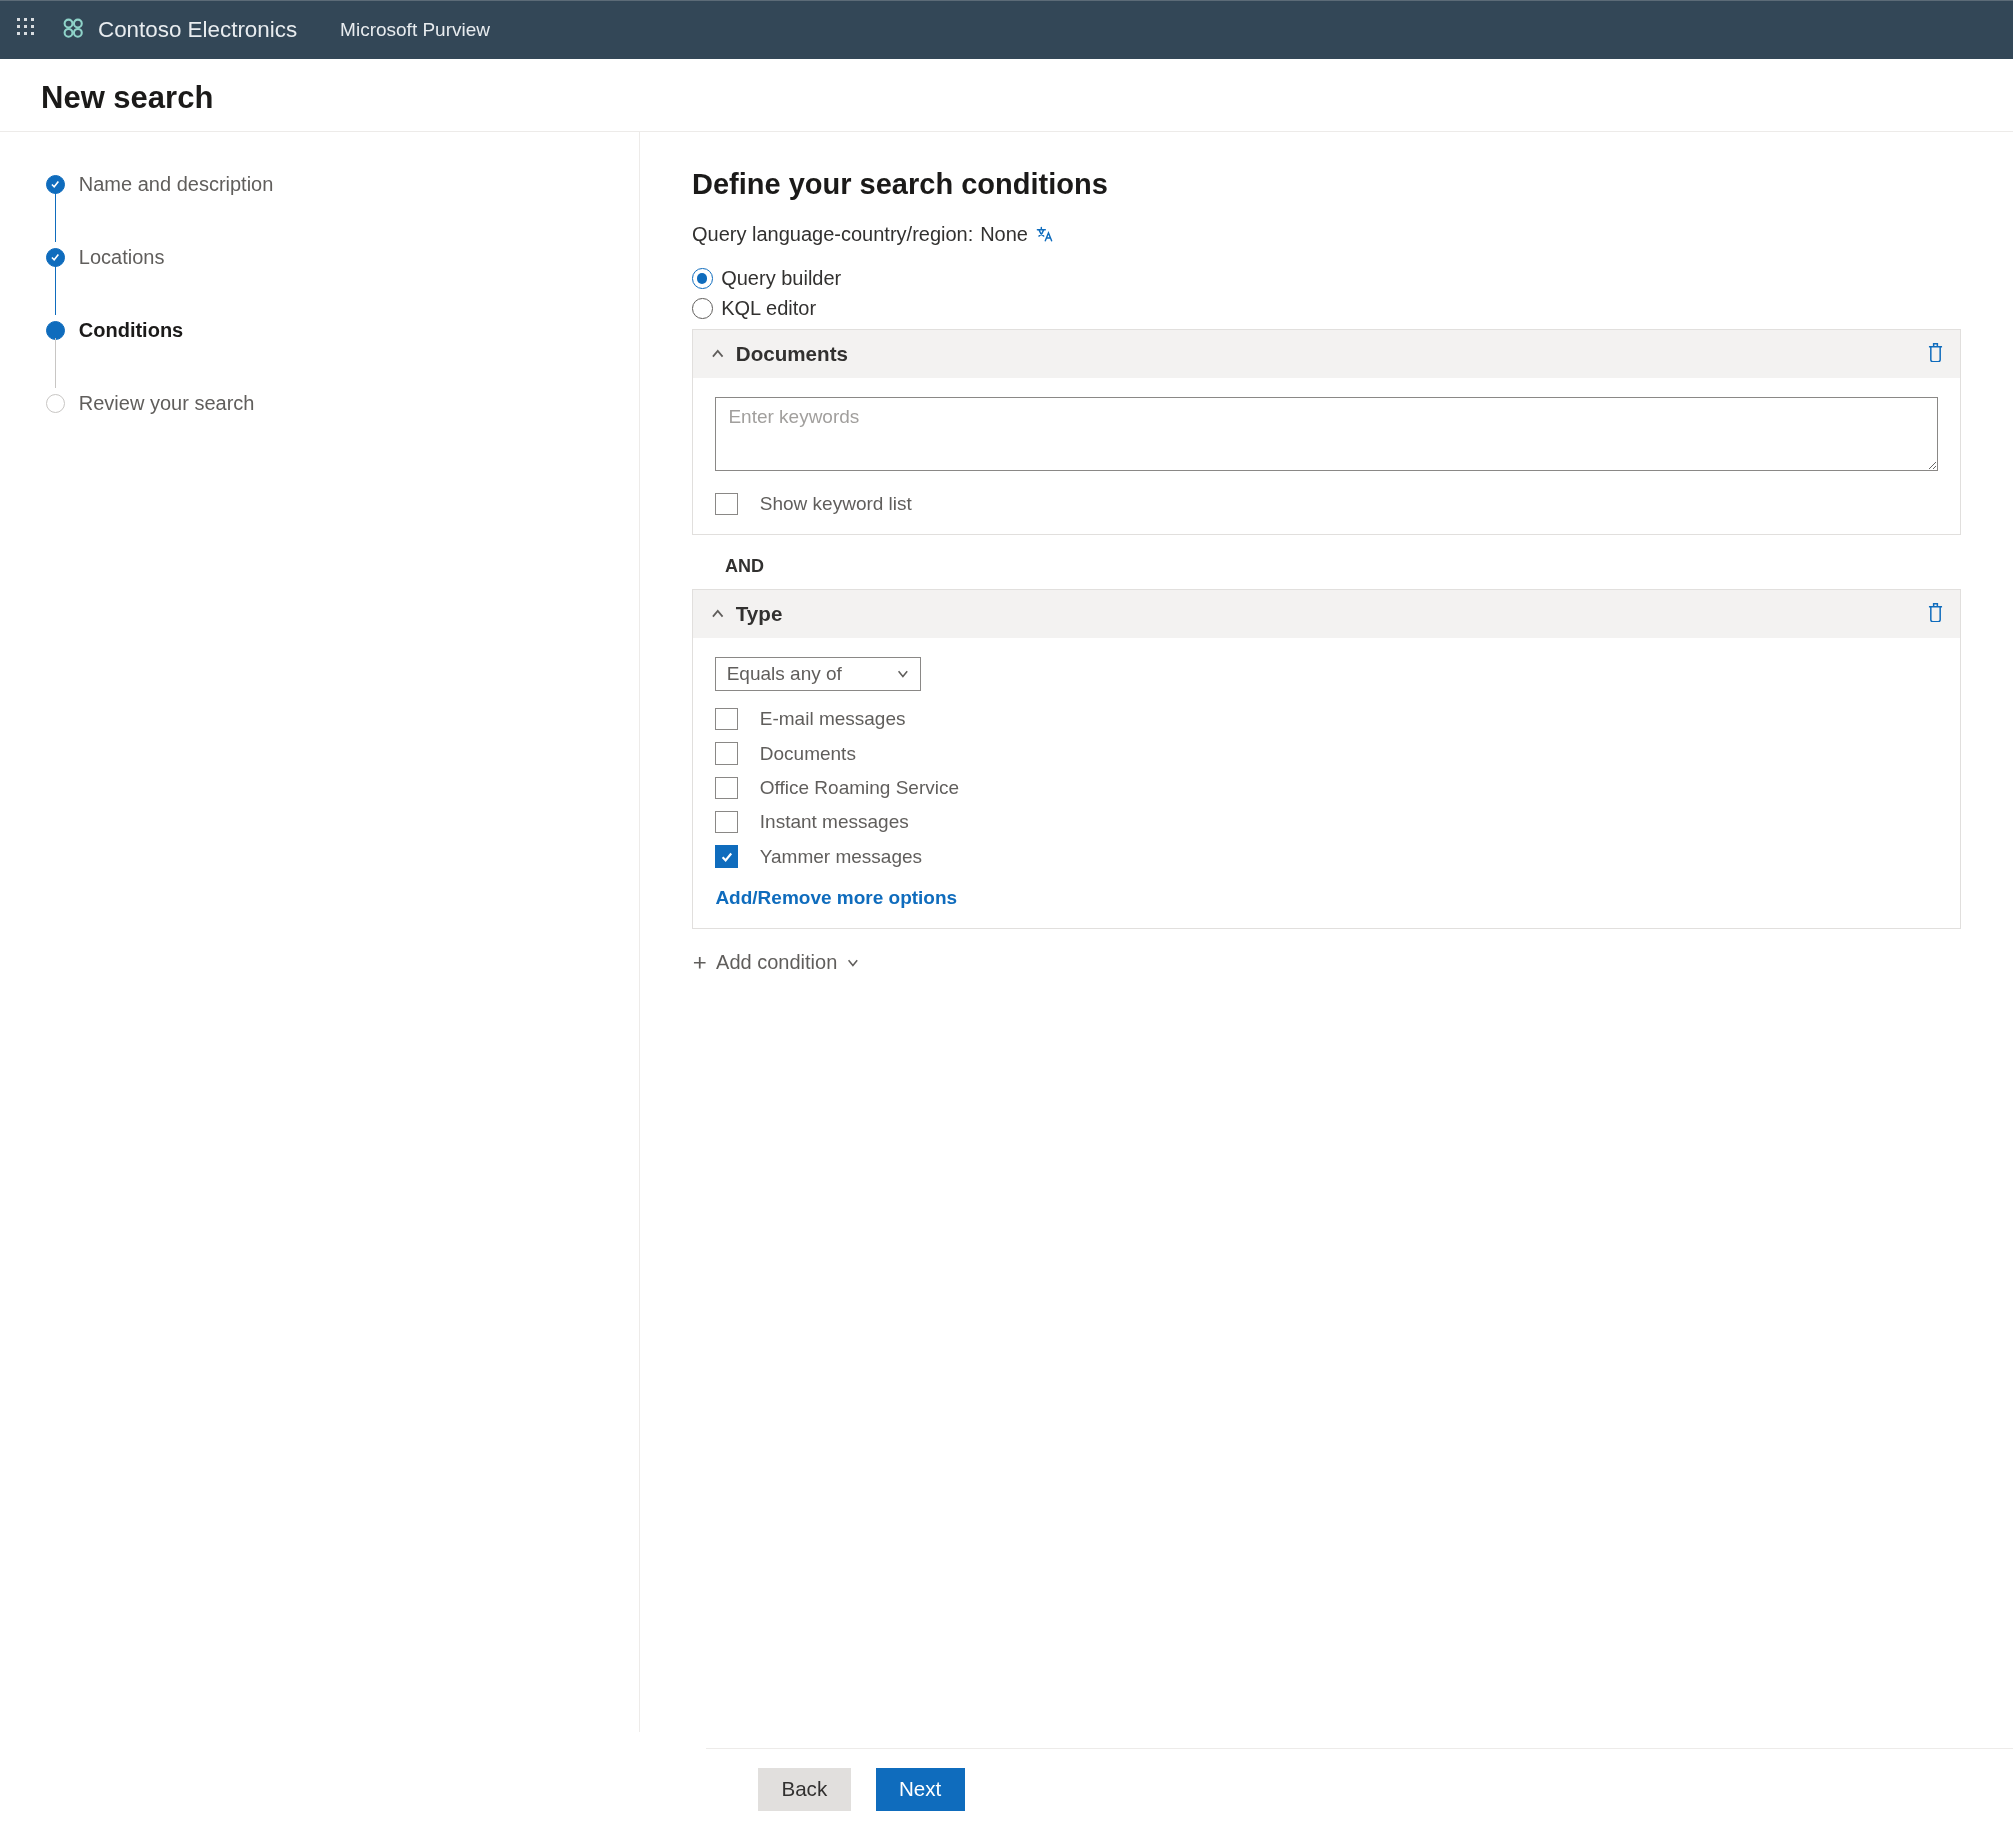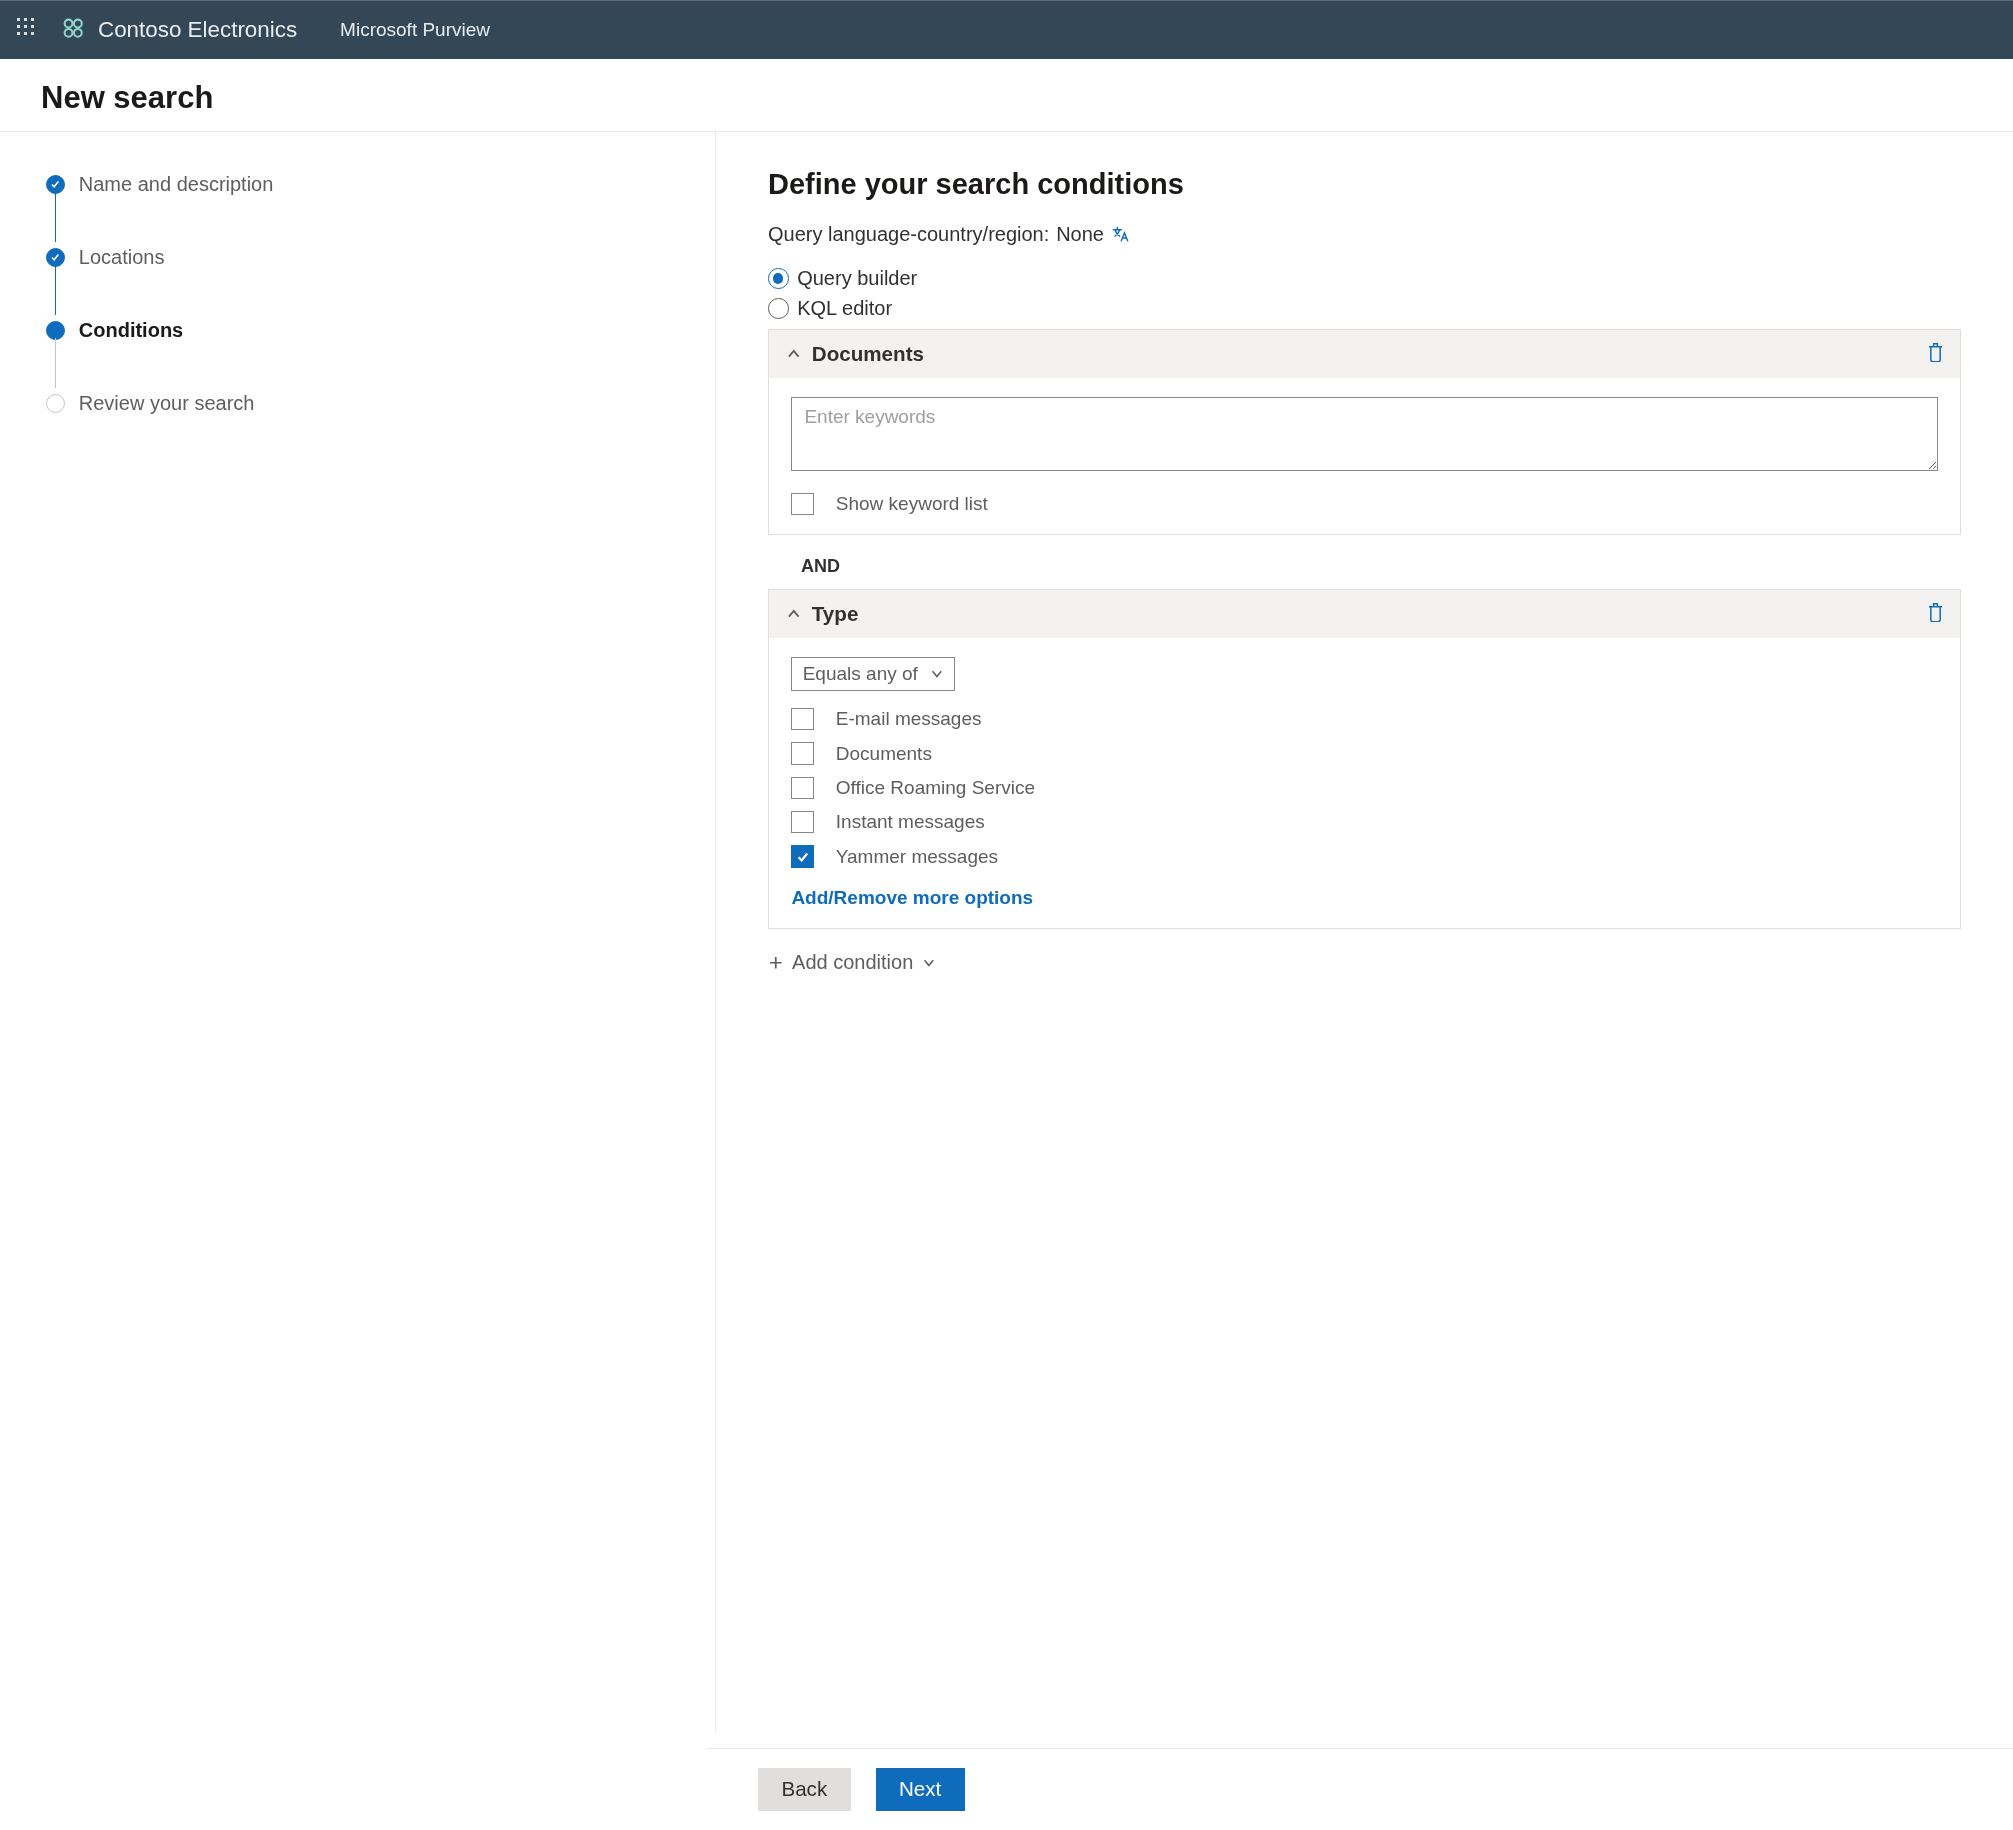--- a/index.html
+++ b/index.html
@@ -13,21 +13,21 @@
   .brand-icon { width: 22.4px; height: 22.4px; }
   .brand-text { color: #e8ecef; font-size: 22.4px; font-weight: 400; }
   .product { color: #e8ecef; font-size: 19px; font-weight: 400; margin-left: 22.4px; }
 
   
   .page-header { padding: 20.6px 41px 15.5px 41px; border-bottom: 0.9px solid #edebe9; }
   .page-header h1 { font-size: 31px; font-weight: 700; color: #1b1a19; }
 
   
   .body-area { display: flex; }
-  .side { width: 716px; padding: 41px 0 0 46px; border-right: 0.9px solid #edebe9; min-height: 1600px; }
+  .side { width: 640px; padding: 41px 0 0 46px; border-right: 0.9px solid #edebe9; min-height: 1600px; }
   .main { flex: 1; padding: 36px 52px 0 52px; }
 
   
   .step { display: flex; align-items: center; gap: 13.8px; position: relative; padding-bottom: 50px; }
   .step:last-child { padding-bottom: 0; }
   .step-dot { width: 19px; height: 19px; border-radius: 50%; background: #fff; border: 1.7px solid #c8c6c4; display: flex; align-items: center; justify-content: center; flex-shrink: 0; }
   .step.done .step-dot { background: #0f6cbd; border-color: #0f6cbd; }
   .step.current .step-dot { background: #0f6cbd; border-color: #0f6cbd; width: 19px; height: 19px; }
   .step-dot svg { width: 10.3px; height: 10.3px; }
   .step-label { font-size: 20px; color: #605e5c; }
@@ -56,21 +56,21 @@
   .kw-input { width: 100%; height: 74px; border: 0.9px solid #8a8886; padding: 8.6px 12px; font-size: 19px; resize: both; font-family: inherit; color: #323130; }
   .kw-input::placeholder { color: #a19f9d; }
 
   .cb-row { display: flex; align-items: center; gap: 22px; margin-top: 19px; font-size: 19px; color: #605e5c; }
   .cb { width: 22.4px; height: 22.4px; border: 1.3px solid #8a8886; background: #fff; display: inline-flex; align-items: center; justify-content: center; cursor: pointer; }
   .cb.checked { background: #0f6cbd; border-color: #0f6cbd; }
   .cb.checked svg { width: 13.8px; height: 13.8px; }
 
   .and-sep { font-size: 18px; font-weight: 600; color: #323130; padding: 12px 0 12px 33px; }
 
-  .select-box { width: 164px; border: 0.9px solid #8a8886; padding: 5.2px 10.3px; font-size: 19px; color: #605e5c; display: flex; justify-content: space-between; align-items: center; cursor: pointer; margin-bottom: 17px; }
+  .select-box { width: 206px; border: 0.9px solid #8a8886; padding: 5.2px 10.3px; font-size: 19px; color: #605e5c; display: flex; justify-content: space-between; align-items: center; cursor: pointer; margin-bottom: 17px; }
 
   .type-list .cb-row { margin-top: 12px; font-size: 19px; color: #605e5c; }
   .link { color: #0f6cbd; font-size: 19px; margin-top: 19px; display: inline-block; cursor: pointer; font-weight: 600;}
 
   .add-cond { display: flex; align-items: center; gap: 8.6px; font-size: 20px; color: #605e5c; margin-top: 22.4px; cursor: pointer; }
   .add-cond .plus { width: 15.5px; height: 15.5px; }
   .add-cond .chev-down { width: 13.8px; height: 13.8px; }
 
   .footer { position: absolute; bottom: 0; left: 706px; right: 0; border-top: 0.9px solid #edebe9; padding: 19px 52px; display: flex; gap: 25px; background: #fff; }
   .btn { padding: 8.6px 22.4px; font-size: 20.6px; border: 0.9px solid transparent; cursor: pointer; }

